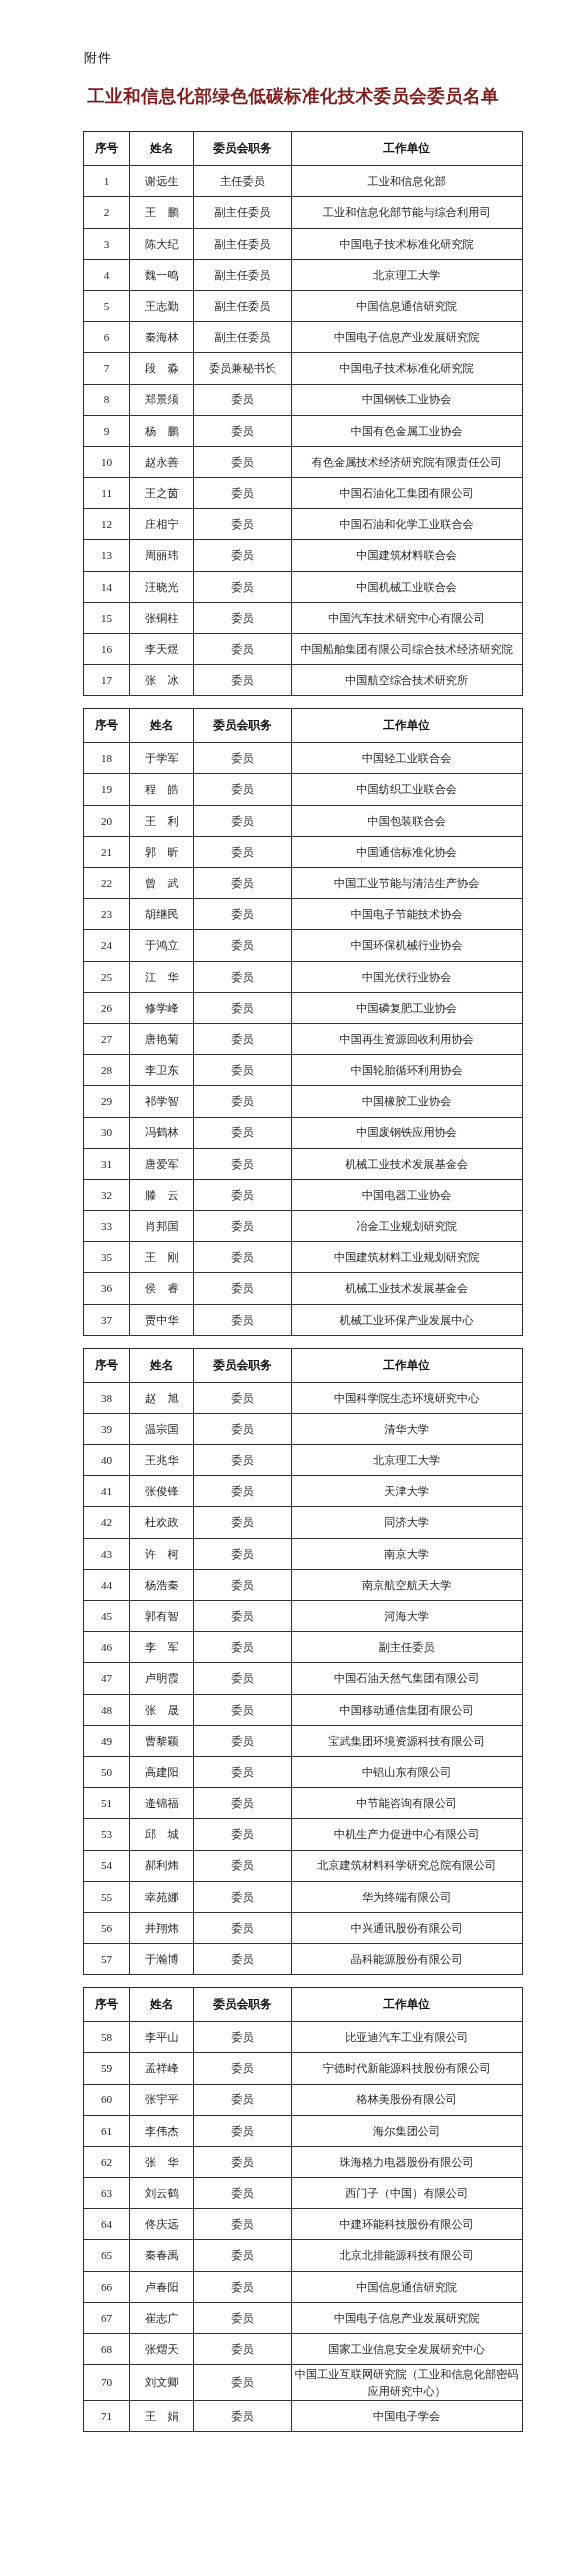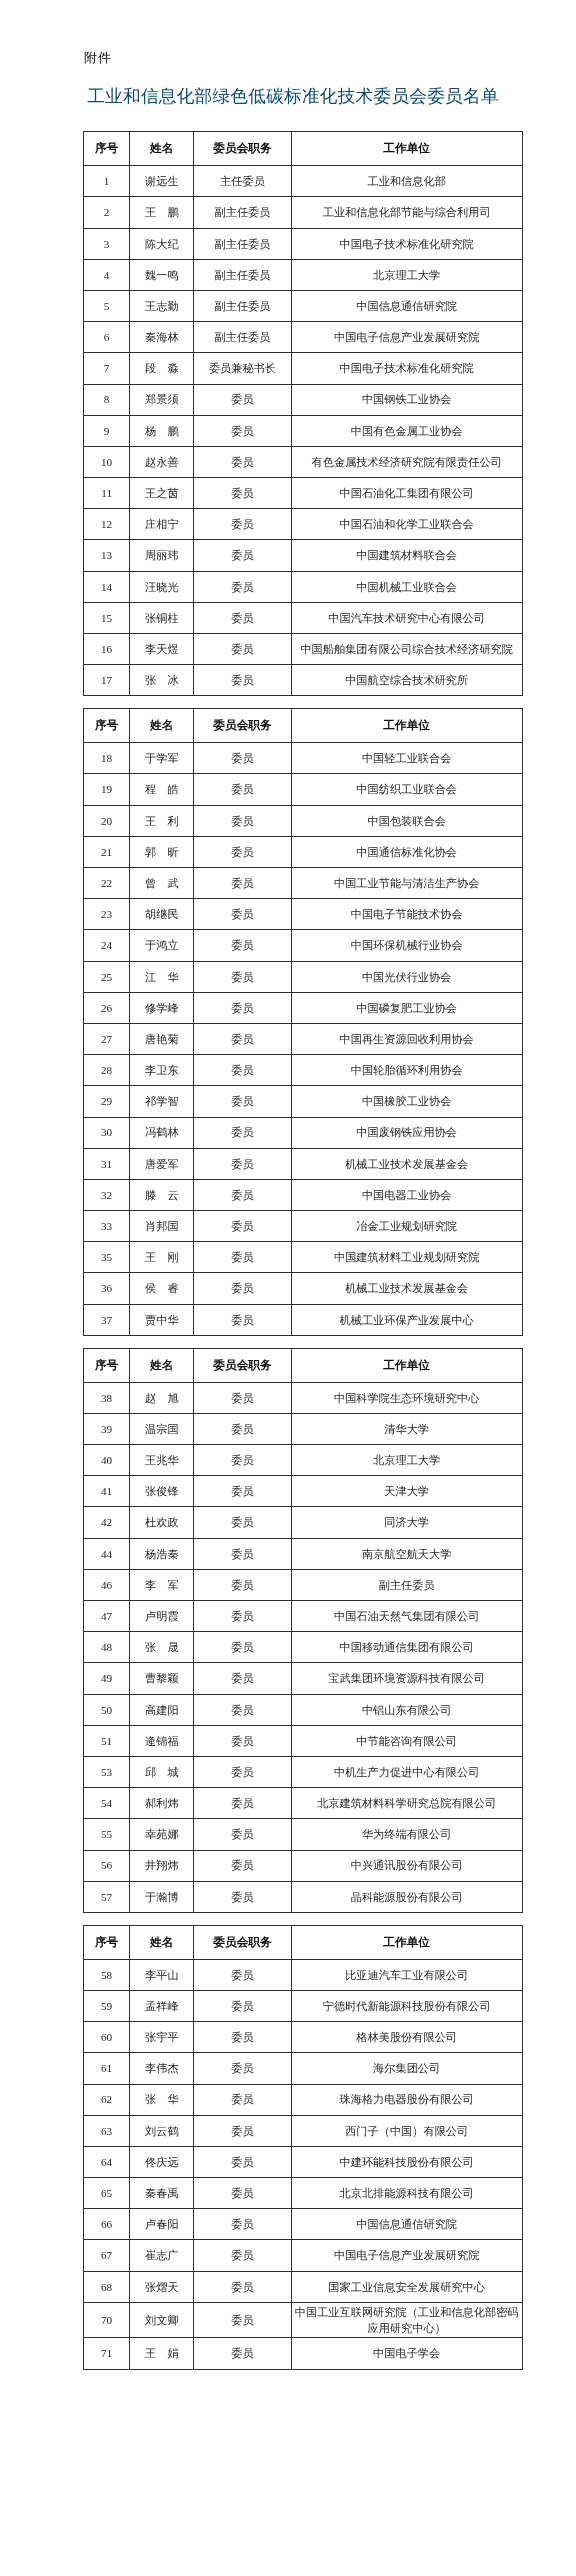--- a/index.html
+++ b/index.html
@@ -27,22 +27,22 @@
     letter-spacing: 1.1px;
   }
   .doc-title {
     position: absolute;
     left: 78px;
     top: 84px;
     width: 430px;
     text-align: center;
     font-family: "Liberation Sans", sans-serif;
     font-size: 17.6px;
-    font-weight: normal;
-    color: #0c4a6e;
+    font-weight: bold;
+    color: #7f1d1d;
     letter-spacing: 0.3px;
     white-space: nowrap;
   }
   .tables-area {
     position: absolute;
     left: 83px;
     top: 131px;
     width: 419px;
   }
   table.member-table {
@@ -363,24 +363,36 @@
             <td>委员</td>
             <td>天津大学</td>
           </tr>
           <tr>
             <td>42</td>
             <td>杜欢政</td>
             <td>委员</td>
             <td>同济大学</td>
           </tr>
           <tr>
+            <td>43</td>
+            <td>许　柯</td>
+            <td>委员</td>
+            <td>南京大学</td>
+          </tr>
+          <tr>
             <td>44</td>
             <td>杨浩秦</td>
             <td>委员</td>
             <td>南京航空航天大学</td>
+          </tr>
+          <tr>
+            <td>45</td>
+            <td>郭有智</td>
+            <td>委员</td>
+            <td>河海大学</td>
           </tr>
           <tr>
             <td>46</td>
             <td>李　军</td>
             <td>委员</td>
             <td>副主任委员</td>
           </tr>
           <tr>
             <td>47</td>
             <td>卢明霞</td>

